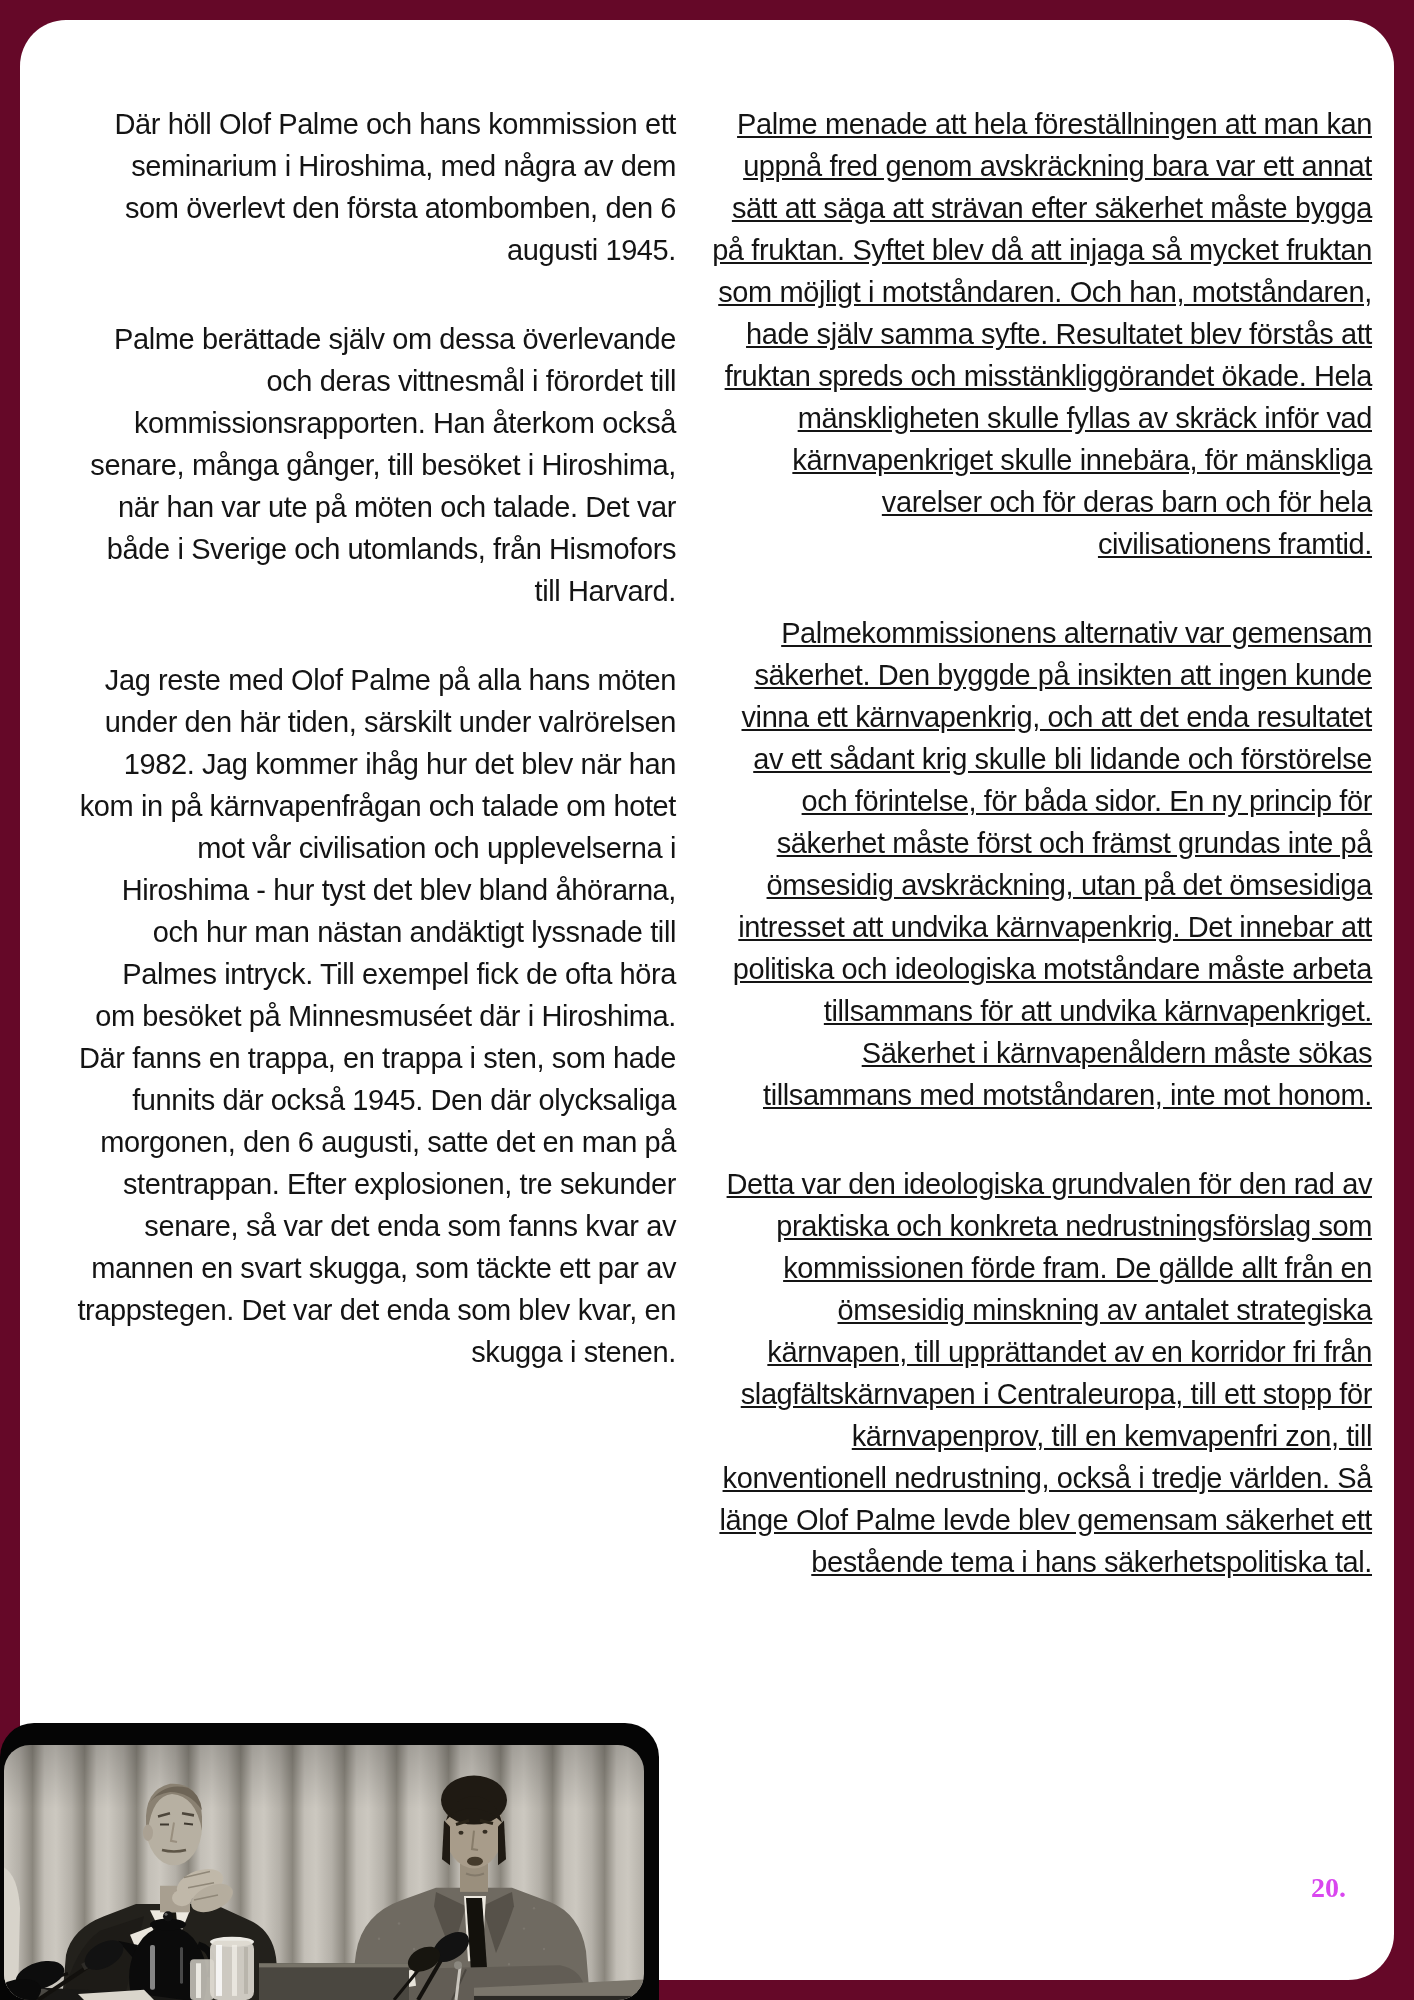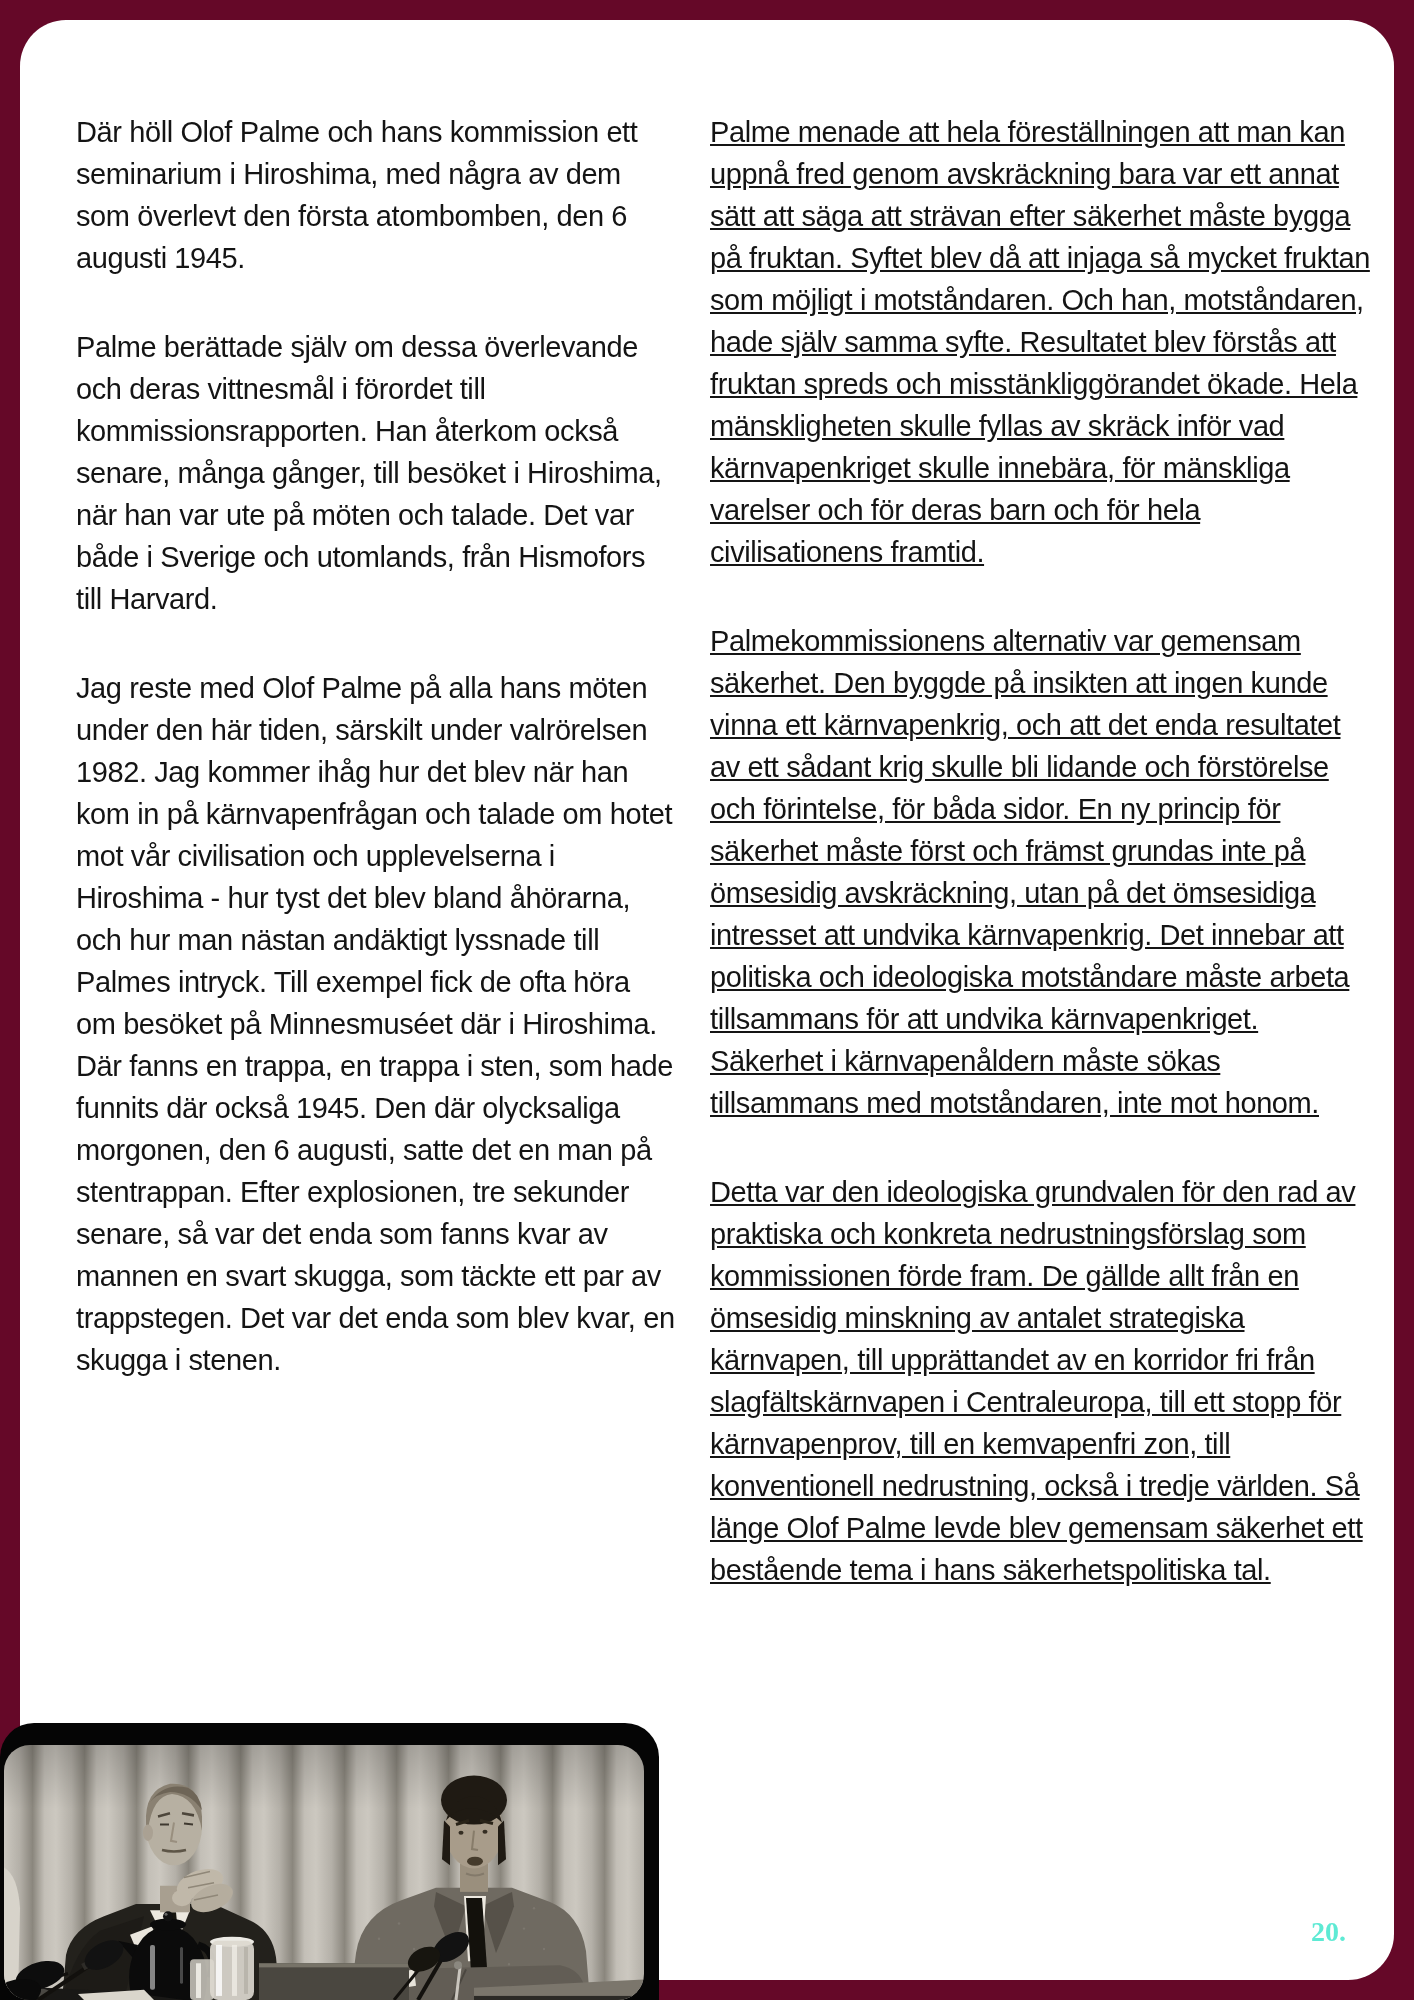--- a/index.html
+++ b/index.html
@@ -10,27 +10,27 @@
   }
   .paper{
     position:absolute;left:20px;top:20px;right:20px;bottom:20px;
     background:#ffffff;border-radius:46px;
   }
   .col{
     position:absolute;top:99px;
     font-size:29px;line-height:42px;letter-spacing:-0.4px;
     color:#141414;
   }
-  .col p{margin:12px 0 47px 0;}
+  .col p{margin:4px 0 47px 0;text-align:right;}
   .col p:last-child{margin-bottom:0;}
   .col-left{left:76px;width:600px;}
   .col-right{left:710px;width:662px;text-decoration:underline;}
   .page-number{
-    position:absolute;top:1916px;right:68px;
-    font-family:"Liberation Serif", serif;font-weight:700;font-size:28px;color:#5eead4;
+    position:absolute;top:1872px;right:68px;
+    font-family:"Liberation Serif", serif;font-weight:700;font-size:28px;color:#d946ef;
   }
   .photo-frame{
     position:absolute;left:0;top:1723px;width:659px;height:277px;
     background:#050505;border-radius:34px 34px 0 0;
   }
   .photo-inner{
     position:absolute;left:4px;top:22px;right:15px;bottom:0;
     border-radius:26px 26px 26px 26px;overflow:hidden;
   }
   .photo-inner svg{display:block;width:100%;height:100%;}

